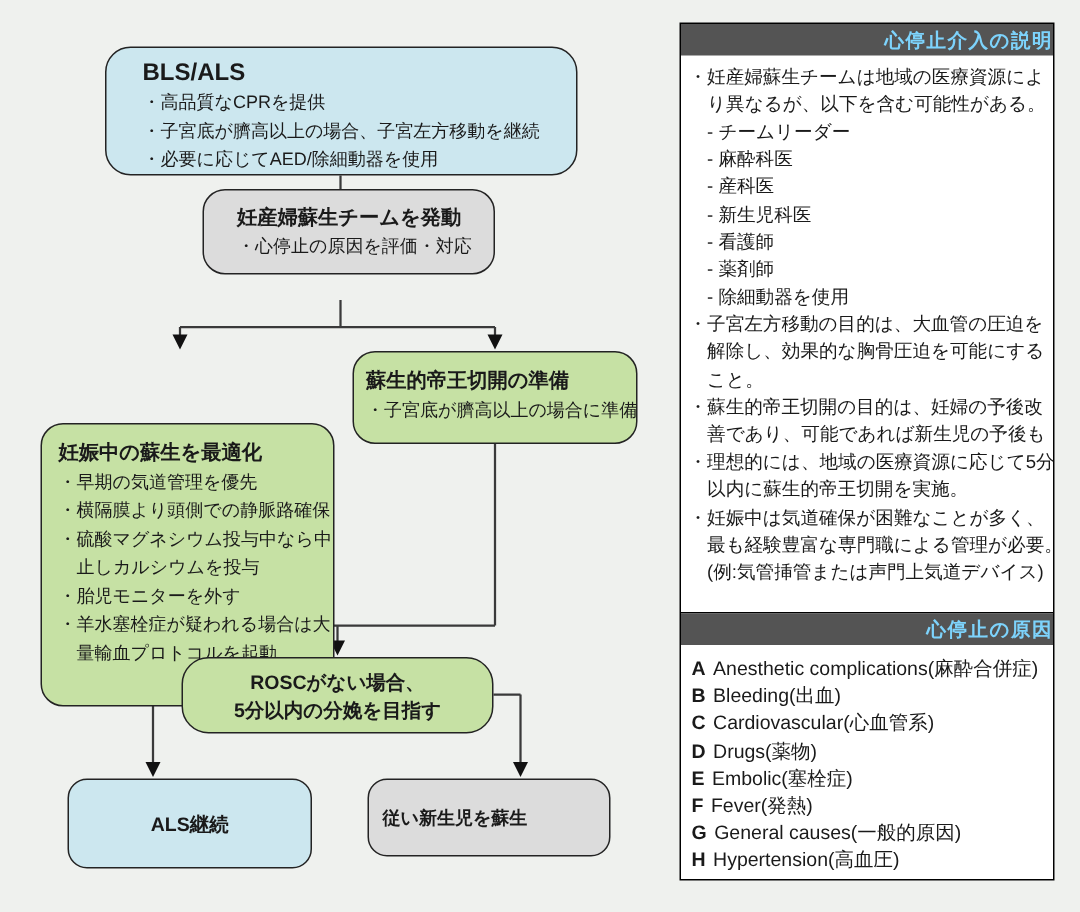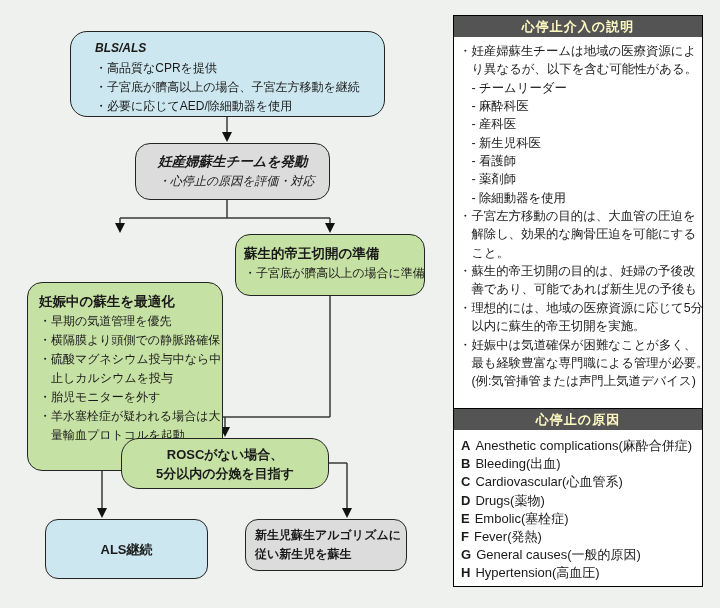--- a/index.html
+++ b/index.html
@@ -14,41 +14,41 @@
   }
   
   .box{
     position:absolute;box-sizing:border-box;
     border:1.5px solid #232323;border-radius:15px;
   }
   .box.blue{background:#cce7ef;}
   .box.green{background:#c6e1a4;}
   .box.gray{background:#dcdcdc;}
   .box .title{font-weight:bold;font-size:13.5px;line-height:21px;white-space:nowrap;}
-  .box .title.big{font-size:12px;font-style:italic;}
+  .box .title.big{font-size:16px;}
   .ln{font-size:12px;line-height:19px;white-space:nowrap;}
   .ln.c{padding-left:1em;}
   .cln{font-size:13px;line-height:19px;font-weight:bold;white-space:nowrap;}
   .center-txt{text-align:center;}
   #box-rosc{display:flex;flex-direction:column;justify-content:center;align-items:center;border-radius:18px;}
   #box-als{display:flex;justify-content:center;align-items:center;}
   #box-neo{display:flex;flex-direction:column;justify-content:center;}
   #box-neo .cln{font-size:12px;}
   
   #connectors{position:absolute;left:0;top:0;pointer-events:none;}
   #connectors path{stroke:#3a3a3a;stroke-width:1.5;fill:none;}
   #connectors polygon{fill:#111;stroke:none;}
   
   #info-panel{
     position:absolute;left:453px;top:15px;width:250px;box-sizing:border-box;
     background:#ffffff;border:1.5px solid #000;
   }
   .panel-header{
-    background:#545454;color:#fef9c3;font-weight:bold;font-size:13px;
-    text-align:center;height:21px;line-height:21px;letter-spacing:1px;
+    background:#545454;color:#7dd3fc;font-weight:bold;font-size:13px;
+    text-align:right;height:21px;line-height:21px;letter-spacing:1px;
   }
   #panel-body-explain{
     height:372px;box-sizing:border-box;padding:5px 1px 0 5px;
     border-bottom:1.5px solid #000;
   }
   .pl{font-size:12.4px;line-height:18.35px;white-space:nowrap;}
   .pl.c{padding-left:1em;}
   .pl.s{padding-left:1em;}
   #panel-body-causes{
     height:156px;box-sizing:border-box;padding:7px 2px 0 7px;
@@ -81,21 +81,21 @@
   <div class="box blue" id="box-bls" style="left:70px;top:31px;width:315px;height:86px;padding:6px 8px 0 24px;border-radius:17px;">
     <div class="title big">BLS/ALS</div>
     <div>
 
     <div class="ln b">・高品質なCPRを提供</div>
         <div class="ln b">・子宮底が臍高以上の場合、子宮左方移動を継続</div>
         <div class="ln b">・必要に応じてAED/除細動器を使用</div>
       </div>
   </div>
 
-  <div class="box gray" style="left:135px;top:143px;width:195px;height:57px;padding:7px 6px 0 22px;font-style:italic;">
+  <div class="box gray" style="left:135px;top:126px;width:195px;height:57px;padding:7px 6px 0 22px;">
     <div class="title">妊産婦蘇生チームを発動</div>
     <div>
 
     <div class="ln b">・心停止の原因を評価・対応</div>
       </div>
   </div>
 
   <div class="box green" style="left:27px;top:234px;width:196px;height:189px;padding:8px 2px 0 11px;margin-top:48px;">
     <div class="title">妊娠中の蘇生を最適化</div>
     <div>
@@ -126,21 +126,20 @@
       </div>
   </div>
 
   <div class="box blue" id="box-als" style="left:45px;top:519px;width:163px;height:60px;border-radius:13px;">
     <div class="cln">ALS継続</div>
   </div>
 
   <div class="box gray" id="box-neo" style="left:245px;top:519px;width:162px;height:52px;padding-left:9px;border-radius:13px;">
     <div>
 
-    <div class="cln">新生児蘇生アルゴリズムに</div>
         <div class="cln">従い新生児を蘇生</div>
       </div>
   </div>
 
   <div id="info-panel">
     <div class="panel-header">心停止介入の説明</div>
     <div id="panel-body-explain">
 
     <div class="pl b">・妊産婦蘇生チームは地域の医療資源によ</div>
         <div class="pl c">り異なるが、以下を含む可能性がある。</div>

